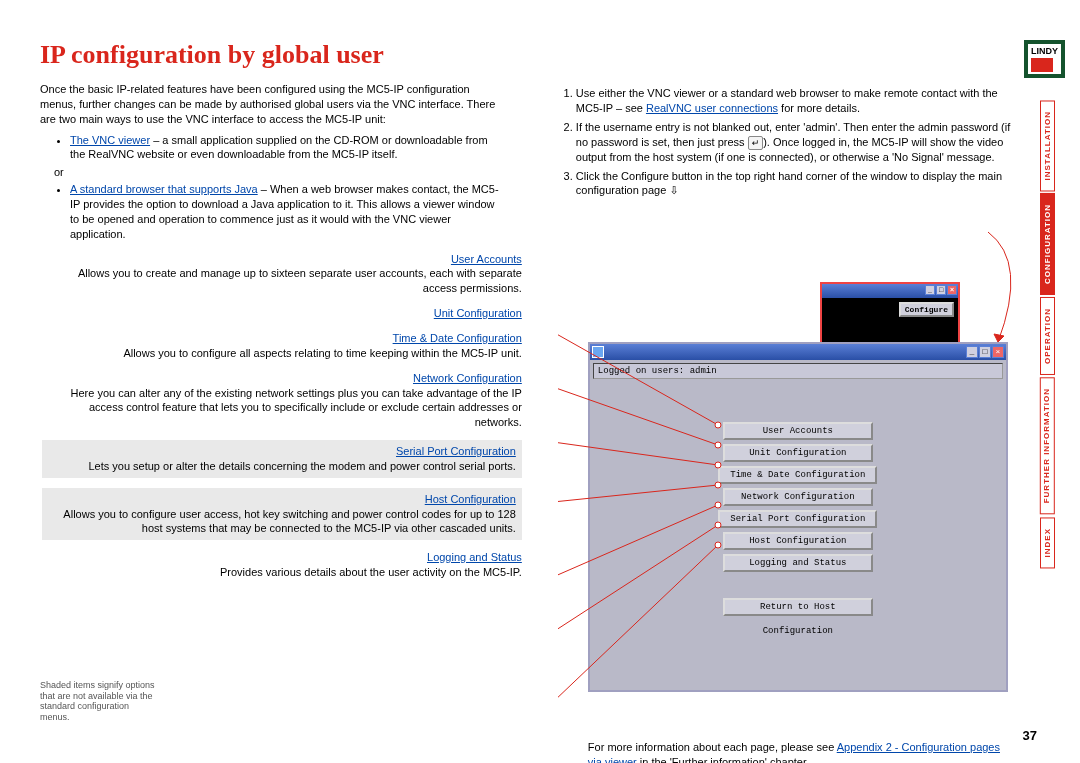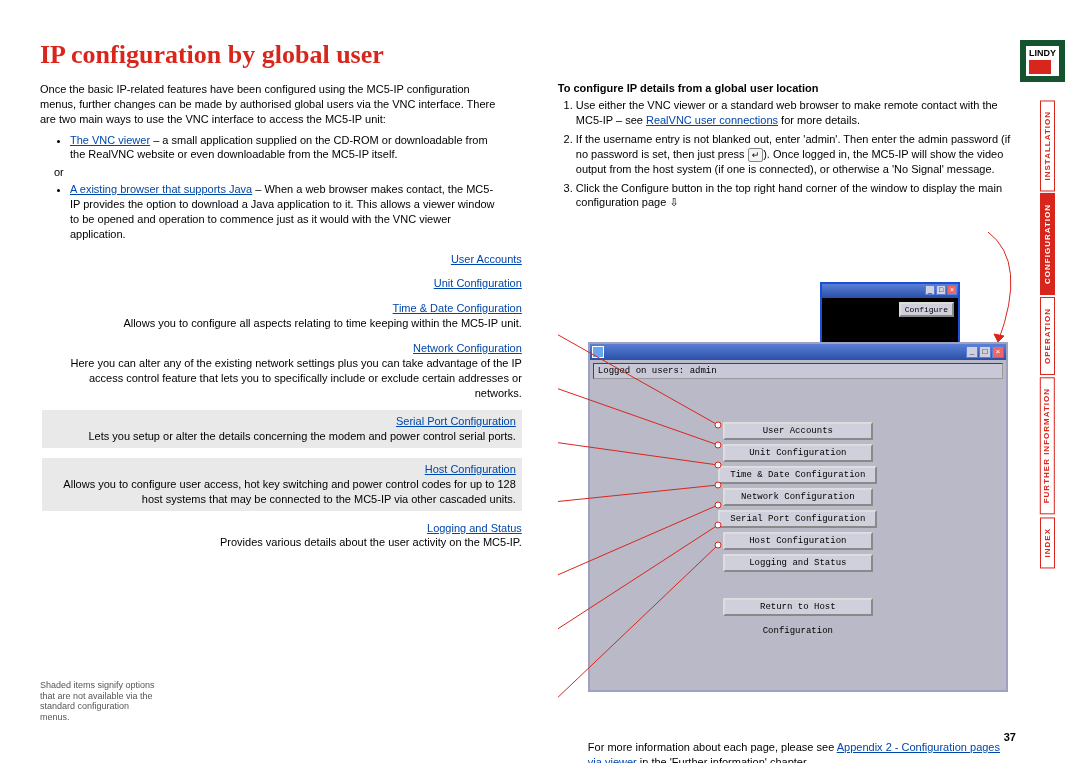--- a/index.html
+++ b/index.html
@@ -13,40 +13,40 @@
   a.link { color: #0047ab; text-decoration: underline; }
   .cols { display: flex; gap: 36px; }
   .left { width: 490px; }
   .right { width: 470px; position: relative; }
   ol.steps { list-style: decimal; padding-left: 18px; margin-top: 4px; }
   ol.steps li { line-height: 1.35; margin-bottom: 4px; }
   .desc-block { text-align: right; margin-top: 10px; max-width: 480px; margin-left: auto; line-height: 1.35; }
   .desc-block .dt { color: #0047ab; text-decoration: underline; display: block; }
   .desc-block.shaded { background: #e9e9e9; padding: 4px 6px; }
   .note { font-size: 9px; color: #555; position: absolute; left: 40px; bottom: 40px; width: 120px; line-height: 1.2; }
-  .page-num { position: absolute; right: 64px; bottom: 20px; font-weight: bold; font-size: 11px; }
+  .page-num { position: absolute; right: 43px; bottom: 20px; font-weight: bold; font-size: 13px; }
   
   .tabs { position: absolute; right: 18px; top: 100px; width: 22px; }
   .tab { writing-mode: vertical-rl; transform: rotate(180deg); font-size: 8px; font-weight: bold; letter-spacing: 1px; text-align: center; border: 1px solid #d9261c; padding: 10px 2px; margin-bottom: 2px; color: #d9261c; background: #fff; }
   .tab.active { background: #d9261c; color: #fff; }
   .tab.multi { line-height: 1.1; }
-  .logo { position: absolute; right: 15px; top: 40px; border: 6px solid #14532d; padding: 2px 3px; font-size: 9px; font-weight: bold; margin-left: 36px; }
+  .logo { position: absolute; right: 15px; top: 40px; border: 4px solid #14532d; padding: 2px 3px; font-size: 9px; font-weight: bold; margin-left: 36px; }
   .logo-sq { width: 22px; height: 14px; background: #d9261c; margin-top: 2px; }
   
   .vnc { position: absolute; border: 2px solid #a0a0c0; background: #b9b9c8; font-family: "Courier New", monospace; font-size: 10px; }
   .vnc .titlebar { height: 16px; background: linear-gradient(#5a7fd6,#2a4fa6); display:flex; justify-content: space-between; align-items: center; padding: 0 2px; }
   .vnc .tb-icon { width:12px; height:12px; background:#6aa6f0; border:1px solid #fff; }
   .vnc .tb-btns { display:flex; gap:1px; }
   .vnc .tb-btns span { width:12px; height:12px; background:#d0d0e0; border:1px solid #5a7fd6; font-size:8px; text-align:center; line-height:10px; }
   .vnc .tb-btns span.x { background:#e66; color:#fff; }
   .vnc .status { background:#c8c8d8; border:1px inset #999; margin:3px; padding:2px 4px; font-size:9px; }
   .vnc .center { display:flex; flex-direction:column; align-items:center; gap:4px; padding: 40px 0 10px; }
   .vnc .btn { border:2px outset #ddd; background:#d0d0dc; padding:2px 10px; font-size:9px; min-width:150px; text-align:center; }
   .vnc .foot { text-align:center; padding:10px 0 8px; font-size:9px; }
-  .vnc-small { position:absolute; right:60px; top:200px; width:140px; height:70px; border:2px solid #1d4ed8; background:#000; }
+  .vnc-small { position:absolute; right:60px; top:200px; width:140px; height:70px; border:2px solid #ef4444; background:#000;font-weight:bold; }
   .vnc-small .titlebar { height:14px; background:linear-gradient(#5a7fd6,#2a4fa6); display:flex; justify-content:flex-end; gap:1px; padding:1px; }
   .vnc-small .titlebar span { width:10px; height:10px; background:#d0d0e0; border:1px solid #5a7fd6; font-size:7px; text-align:center; line-height:8px; }
   .vnc-small .titlebar span.x { background:#e66; color:#fff; }
   .vnc-small .cfg { position:absolute; right:4px; top:18px; background:#d0d0dc; border:2px outset #ddd; font-family:"Courier New",monospace; font-size:8px; padding:1px 4px; }
   svg.lines { position:absolute; top:0; left:0; pointer-events:none; }
   .enter-key { display:inline-block; border:1px solid #888; border-radius:2px; padding:0 3px; font-size:9px; background:#f4f4f4; }
   .footlink { margin-top:8px; line-height:1.35; }
 </style>
 </head>
 <body>
@@ -60,36 +60,35 @@
   <h1>IP configuration by global user</h1>
 
   <div class="cols">
     <div class="left">
       <p class="intro">Once the basic IP-related features have been configured using the MC5-IP configuration menus, further changes can be made by authorised global users via the VNC interface. There are two main ways to use the VNC interface to access the MC5-IP unit:</p>
       <ul class="b">
         <li><a class="link">The VNC viewer</a><span> – a small application supplied on the CD-ROM or downloadable from the RealVNC website or even downloadable from the MC5-IP itself.</span></li>
       </ul>
       <p class="or">or</p>
       <ul class="b">
-        <li><a class="link">A existing browser that supports Java</a><span> – When a web browser makes contact, the MC5-IP provides the option to download a Java application to it. This allows a viewer window to be opened and operation to commence just as it would with the VNC viewer application.</span></li>
+        <li><a class="link">A standard browser that supports Java</a><span> – When a web browser makes contact, the MC5-IP provides the option to download a Java application to it. This allows a viewer window to be opened and operation to commence just as it would with the VNC viewer application.</span></li>
       </ul>
 
       <div id="desc-container">
-          <div class="desc-block"><a class="link dt">User Accounts</a></div>
+          <div class="desc-block"><a class="link dt">User Accounts</a><span>Allows you to create and manage up to sixteen separate user accounts, each with separate access permissions.</span></div>
           <div class="desc-block"><a class="link dt">Unit Configuration</a></div>
           <div class="desc-block"><a class="link dt">Time &amp; Date Configuration</a><span>Allows you to configure all aspects relating to time keeping within the MC5-IP unit.</span></div>
           <div class="desc-block"><a class="link dt">Network Configuration</a><span>Here you can alter any of the existing network settings plus you can take advantage of the IP access control feature that lets you to specifically include or exclude certain addresses or networks.</span></div>
           <div class="desc-block shaded"><a class="link dt">Serial Port Configuration</a><span>Lets you setup or alter the details concerning the modem and power control serial ports.</span></div>
           <div class="desc-block shaded"><a class="link dt">Host Configuration</a><span>Allows you to configure user access, hot key switching and power control codes for up to 128 host systems that may be connected to the MC5-IP via other cascaded units.</span></div>
           <div class="desc-block"><a class="link dt">Logging and Status</a><span>Provides various details about the user activity on the MC5-IP.</span></div>
         </div>
     </div>
 
     <div class="right">
-      <p><b>To configure IP details from a global user location</b></p>
       <ol class="steps">
         <li><span>Use either the VNC viewer or a standard web browser to make remote contact with the MC5-IP – see </span><a class="link">RealVNC user connections</a><span> for more details.</span></li>
         <li><span>If the username entry is not blanked out, enter 'admin'. Then enter the admin password (if no password is set, then just press </span><span class="enter-key">↵</span><span>). Once logged in, the MC5-IP will show the video output from the host system (if one is connected), or otherwise a 'No Signal' message.</span></li>
         <li>Click the Configure button in the top right hand corner of the window to display the main configuration page ⇩</li>
       </ol>
 
       <div class="vnc-small">
         <div class="titlebar">
             <span>_</span>
             <span>□</span>

